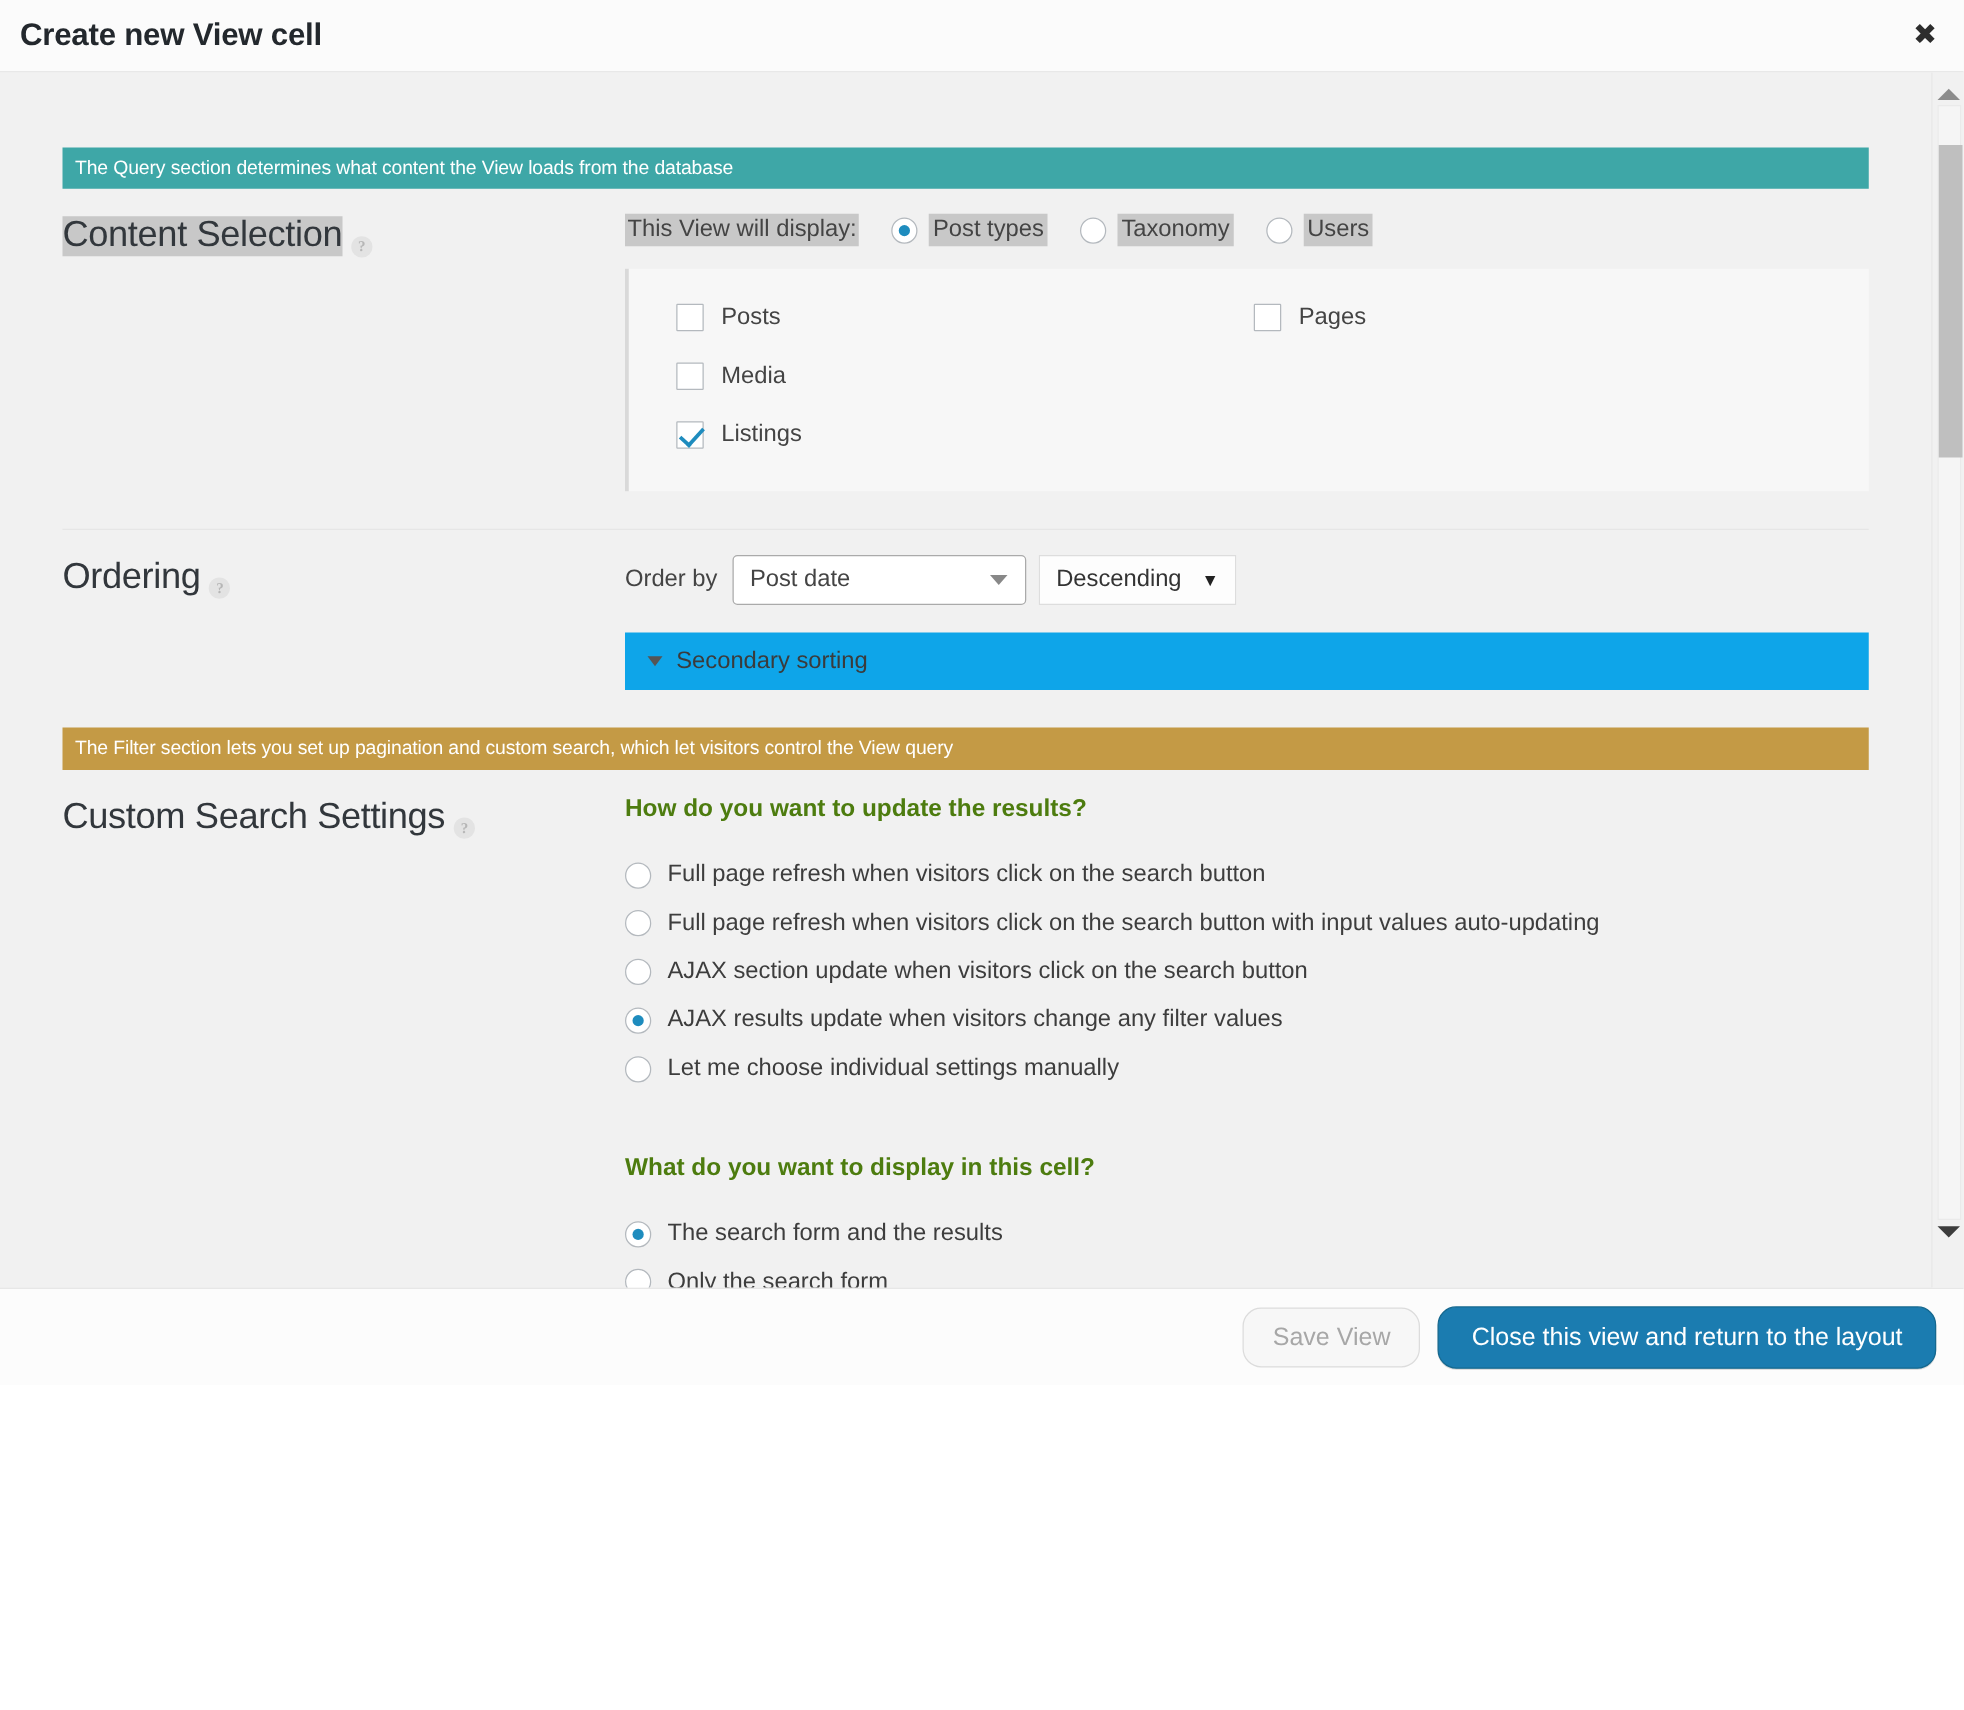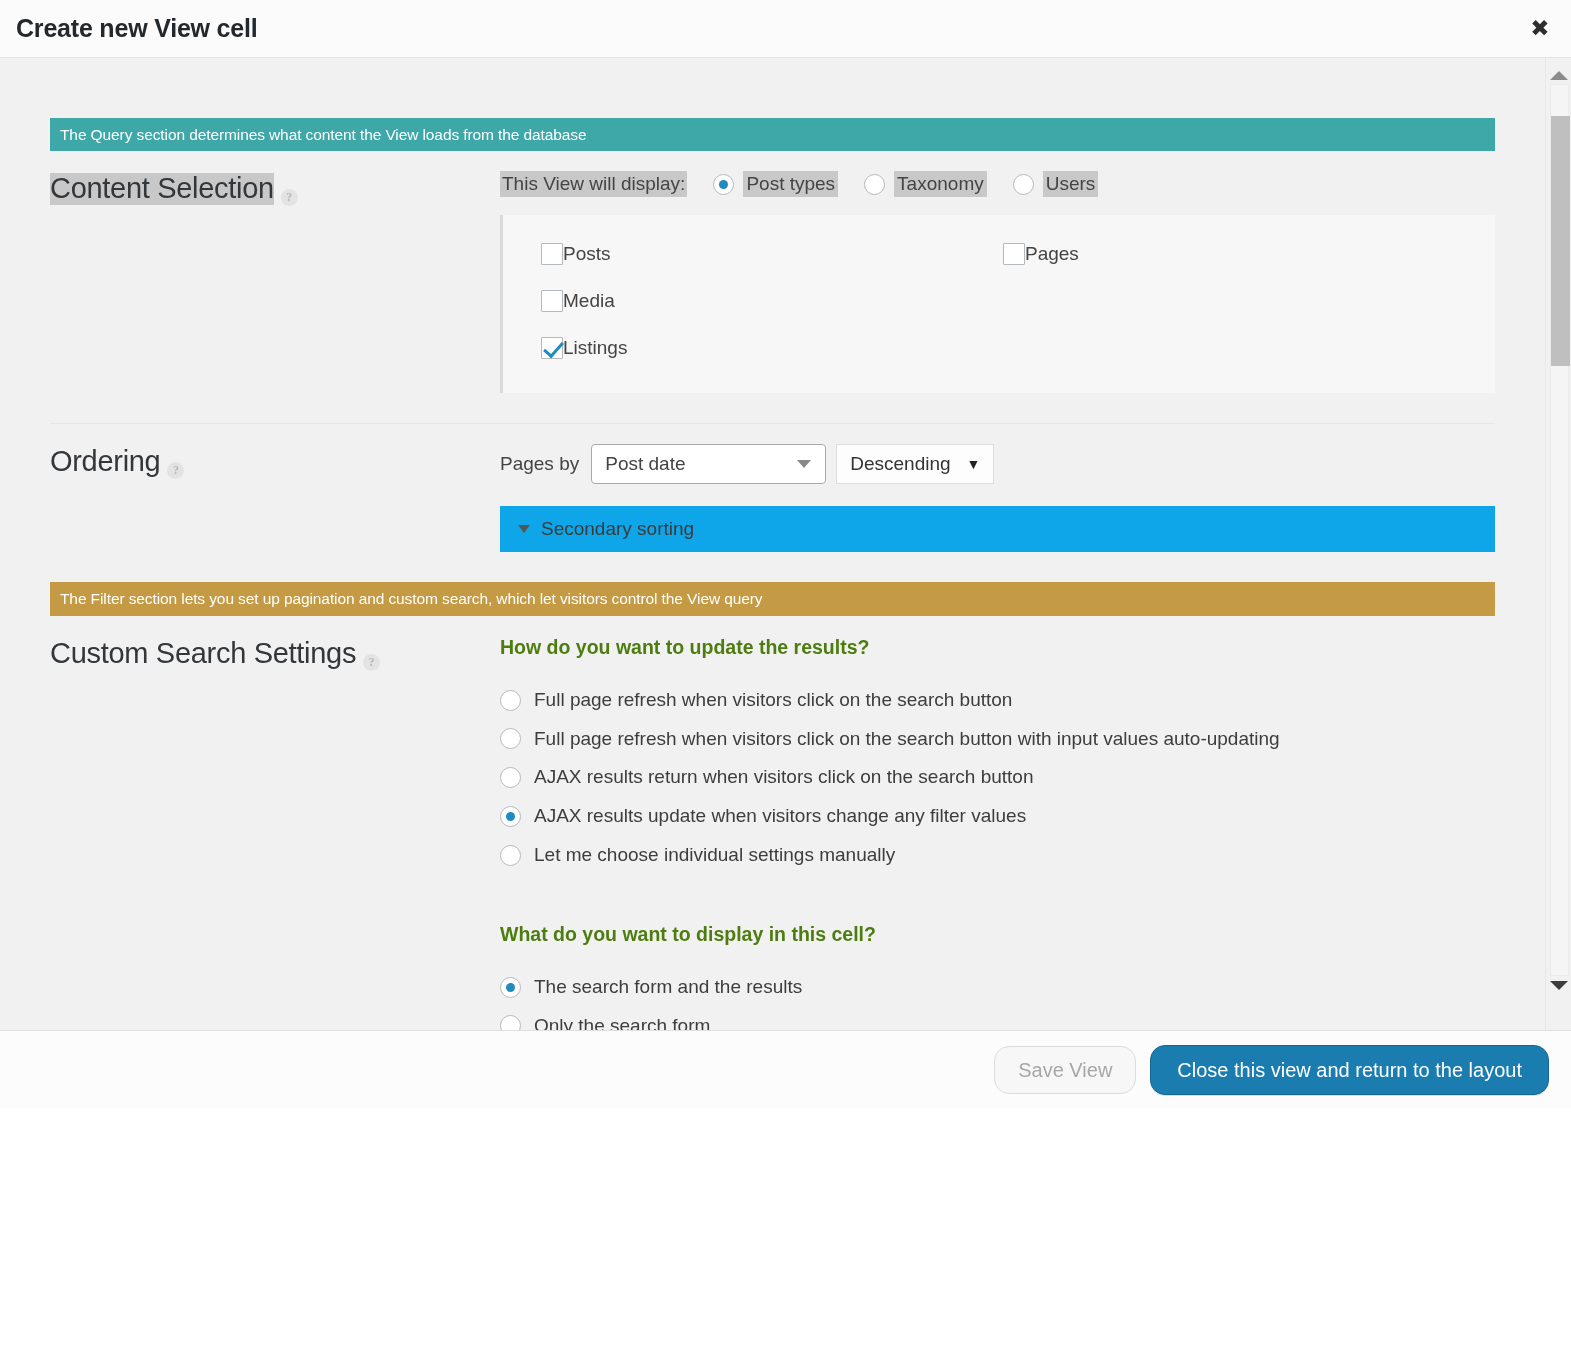--- a/index.html
+++ b/index.html
@@ -222,20 +222,21 @@
     background: #f7f7f7;
     border-left: 3px solid #d9d9d9;
     padding: 28px 30px 34px 38px;
     display: flex;
     flex-wrap: wrap;
   }
   .cbcol { flex: 0 0 50%; }
   .cbrow {
     display: flex;
     align-items: center;
+    gap: 14px;
     margin-bottom: 25px;
     cursor: pointer;
   }
   .cbrow:last-child { margin-bottom: 0; }
   .cbx {
     width: 22px; height: 22px;
     border: 1px solid #b4b9be;
     background: #fff;
     position: relative;
     flex: 0 0 auto;
@@ -448,21 +449,21 @@
             </div>
           </div>
 
           <div class="srow">
             <div class="slabel">
               <span class="txt">Ordering</span>
               <span class="helpicon">?</span>
             </div>
             <div class="sfield">
               <div class="orderrow">
-                <span class="orderby-label">Pages by</span>
+                <span class="orderby-label">Order by</span>
                 <div class="select2">
                   <span>Post date</span>
                   <span class="s2arrow"></span>
                 </div>
                 <div class="nativesel">
                   <span>Descending</span>
                   <span class="nsarrow">▼</span>
                 </div>
               </div>
 
@@ -490,21 +491,21 @@
                 <label class="radio-line">
                   <span class="rdo"></span>
                   <span class="rtext">Full page refresh when visitors click on the search button</span>
                 </label>
                 <label class="radio-line">
                   <span class="rdo"></span>
                   <span class="rtext">Full page refresh when visitors click on the search button with input values auto-updating</span>
                 </label>
                 <label class="radio-line">
                   <span class="rdo"></span>
-                  <span class="rtext">AJAX results return when visitors click on the search button</span>
+                  <span class="rtext">AJAX section update when visitors click on the search button</span>
                 </label>
                 <label class="radio-line">
                   <span class="rdo on"></span>
                   <span class="rtext">AJAX results update when visitors change any filter values</span>
                 </label>
                 <label class="radio-line">
                   <span class="rdo"></span>
                   <span class="rtext">Let me choose individual settings manually</span>
                 </label>
               </div>

